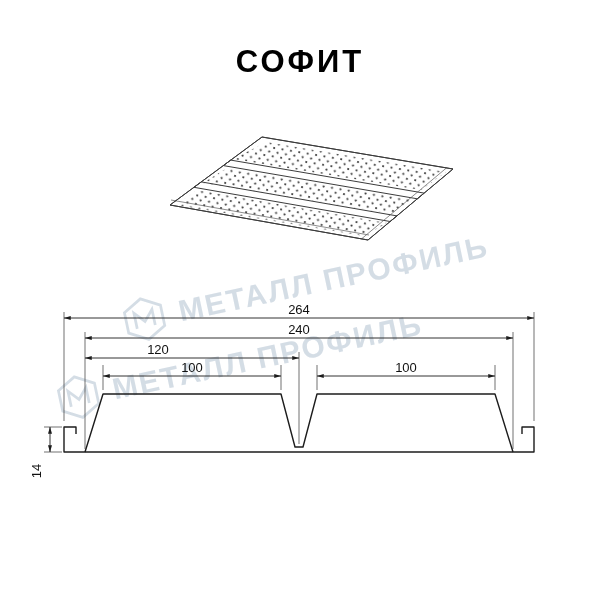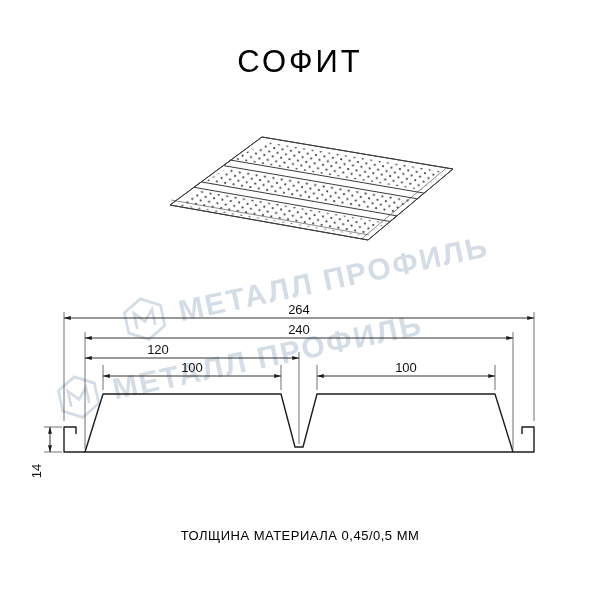--- a/index.html
+++ b/index.html
@@ -1,21 +1,21 @@
 <!DOCTYPE html>
 <html><head>
 <meta charset="utf-8">
 <style>
   *{box-sizing:border-box}
   html,body{margin:0;padding:0;background:#ffffff}
   .page{position:relative;width:600px;height:600px;background:#fff;
         font-family:"Liberation Sans",sans-serif;color:#000;overflow:hidden}
 
   .title{position:absolute;top:44px;left:0;width:100%;text-align:center;
-         font-size:31px;font-weight:400;letter-spacing:3px;margin:0;z-index:2}
+         font-size:31px;font-weight:700;letter-spacing:3px;margin:0;z-index:2}
   .subtitle{position:absolute;top:89px;left:0;width:100%;text-align:center;
             font-size:13px;font-weight:600;letter-spacing:2px;z-index:2}
 
   .watermark{position:absolute;display:flex;align-items:center;gap:12px;
              color:#b9c7d5;opacity:.6;transform:rotate(-12deg);
              font-weight:700;font-size:30px;letter-spacing:2px;
              white-space:nowrap;z-index:0;user-select:none}
   .wm1{left:118px;top:262px}
   .wm2{left:52px;top:340px}
   .wm-logo{flex:0 0 auto}
@@ -114,15 +114,14 @@
     <text class="dim-text" text-anchor="middle" x="192" y="72">100</text>
     <text class="dim-text" text-anchor="middle" x="406" y="72">100</text>
     <text class="dim-text" text-anchor="middle" x="41" y="171" transform="rotate(-90 41 171)">14</text>
 
     <g>
       <path class="profile" d="M76,134 L76,127 L64,127 L64,152 L534,152 L534,127 L522,127 L522,134"></path>
       <path class="profile" d="M85,152 L103,94 L281,94 L295,147 L303,147 L317,94 L495,94 L513,152"></path>
     </g>
   </svg>
 
-  <div class="footer">ТОЛЩИНА МАТЕРИАЛА 0,45/0,5 ММ</div>
 
 </div>
 
 </body></html>

